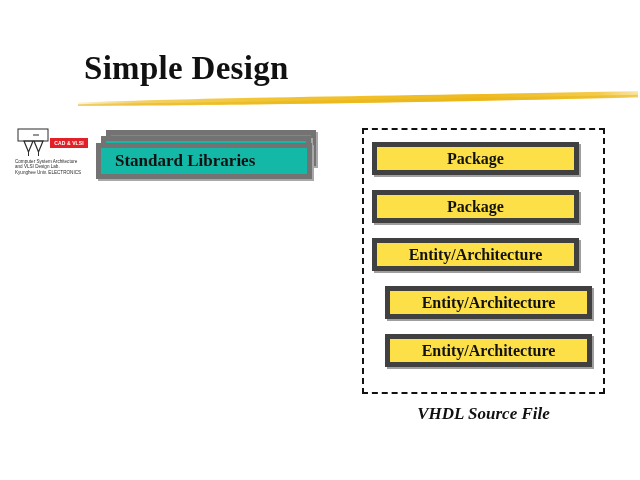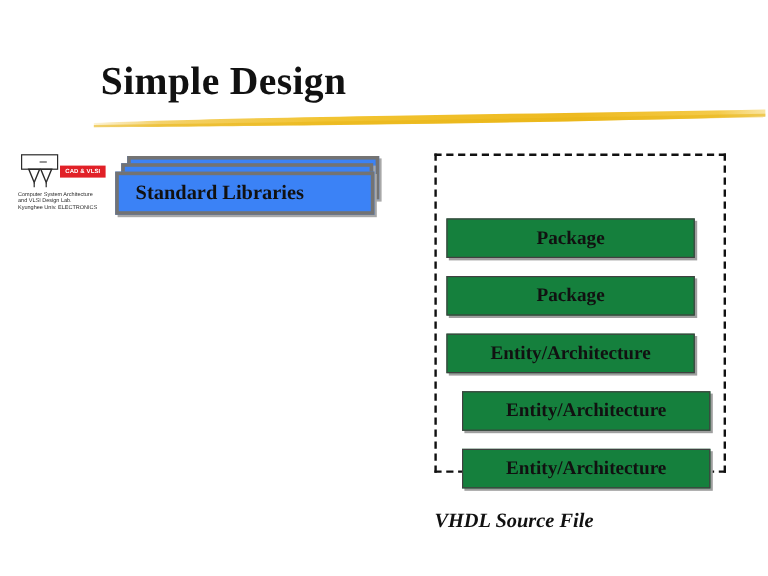--- a/index.html
+++ b/index.html
@@ -90,22 +90,22 @@
   #lab-logo-line-3 { top: 41.8px; }
 
   
   #std-lib-stack {
     position: absolute;
     left: 96px; top: 130px;
     width: 232px; height: 56px;
   }
   .stack-box {
     position: absolute;
-    background: #3b82f6;
-    border: 3px solid #737373;
+    background: #14b8a6;
+    border: 5px solid #737373;
     box-shadow: 2px 2px 0 0 #a8a8a8;
     box-sizing: border-box;
   }
   #std-lib-box-back2 {
     left: 10px; top: 0px;
     width: 210px; height: 36px;
   }
   #std-lib-box-back1 {
     left: 5px; top: 6px;
     width: 210px; height: 36px;
@@ -132,28 +132,27 @@
     position: absolute;
     left: 362px; top: 128px;
     width: 243px; height: 266px;
     border: 2px dashed #111111;
     box-sizing: border-box;
     background: transparent;
   }
 
   .unit-box {
     position: absolute;
-    background: #15803d;
-    border: 1px solid #404040;
+    background: #fde047;
+    border: 5px solid #404040;
     box-shadow: 2px 2px 0 0 #9f9f9f;
     box-sizing: border-box;
     display: flex;
     align-items: center;
     justify-content: center;
-    margin-top: 40px;
   }
   .unit-label {
     font-family: "Liberation Serif", serif;
     font-weight: bold;
     font-size: 16px;
     line-height: 18px;
     color: #111111;
     white-space: nowrap;
   }
 
@@ -161,28 +160,28 @@
   #unit-box-0 { left: 8px;  top: 12px;  width: 207px; height: 33px; }
   #unit-box-1 { left: 8px;  top: 60px;  width: 207px; height: 33px; }
   #unit-box-2 { left: 8px;  top: 108px; width: 207px; height: 33px; }
   #unit-box-3 { left: 21px; top: 156px; width: 207px; height: 33px; }
   #unit-box-4 { left: 21px; top: 204px; width: 207px; height: 33px; }
 
   #vhdl-caption {
     position: absolute;
     left: 362px; top: 404px;
     width: 243px;
+    text-align: center;
     font-family: "Liberation Serif", serif;
     font-style: italic;
     font-weight: bold;
     font-size: 17px;
     line-height: 20px;
     color: #111111;
     white-space: nowrap;
-    margin-top: 20px;
   }
 </style>
 </head>
 <body>
 
 <div id="slide-header">
 
 
   <div id="slide-title">Simple Design</div>
 

